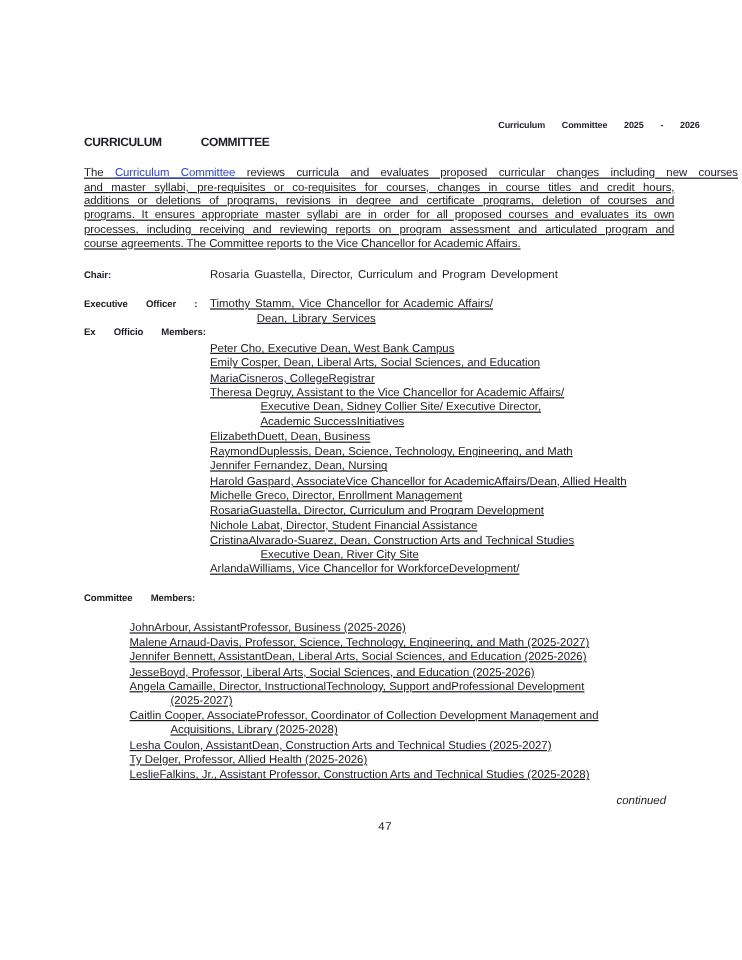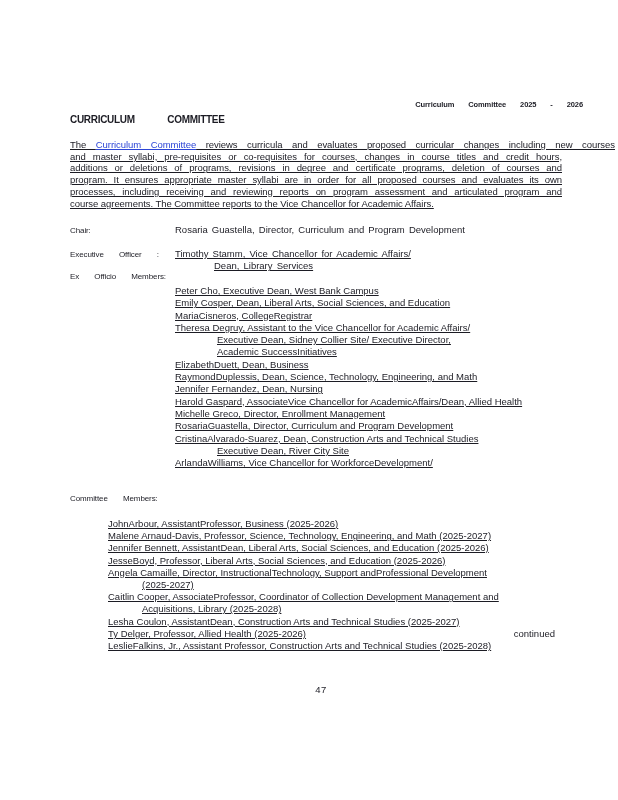--- a/index.html
+++ b/index.html
@@ -15,51 +15,51 @@
     position:absolute;top:114px;left:70px;font-size:10px;font-weight:bold;
     word-spacing:30px;letter-spacing:-0.3px;white-space:nowrap;
   }
   .intro{position:absolute;top:139px;left:70px;font-size:9.5px;line-height:11.7px;letter-spacing:-0.05px;}
   .p-line{width:545px;text-align:justify;text-align-last:justify;text-decoration:underline;}
   .p-line.mid{width:492px;}
   .p-line.last{width:545px;text-align:left;text-align-last:left;}
   a.doclink{color:var(--link-color,#2c45d6);text-decoration:underline;cursor:pointer;}
   .row{position:absolute;left:70px;display:flex;align-items:baseline;font-size:9.5px;}
   .row .label{
-    flex:0 0 105px;font-size:8px;font-weight:normal;word-spacing:13px;letter-spacing:-0.1px;white-space:nowrap;
+    flex:0 0 105px;font-size:8px;font-weight:bold;word-spacing:13px;letter-spacing:-0.1px;white-space:nowrap;
   }
   .row.chair{top:224px;}
   .row.exec{top:248px;}
   .row.exoff{top:272px;}
   .row.cmt{top:494px;}
   .value{line-height:12.3px;word-spacing:1.5px;white-space:nowrap;}
   .indent27{margin-left:27px;padding-left:12px;}
   .exlist{position:absolute;top:285px;left:175px;font-size:9.5px;line-height:12.3px;}
   .exlist .cont{margin-left:42px;}
   .cmtlist{position:absolute;top:518px;left:108px;font-size:9.5px;line-height:12.2px;}
   .cmtlist .cont{margin-left:34px;}
   .mline{white-space:nowrap;text-decoration:underline;}
-  .continued{position:absolute;top:628px;right:63px;font-size:9.5px;}
+  .continued{position:absolute;top:662px;right:63px;font-size:9.5px;font-style:italic;}
   .pagenum{position:absolute;top:684px;left:12px;width:100%;text-align:center;font-size:9.5px;letter-spacing:0.5px;}
 </style>
 </head>
 <body>
 
 <div class="page" style="--text-color: #1c1c24; --link-color: #2c45d6;">
 
   <div class="hdr">Curriculum Committee 2025 - 2026</div>
 
   <div class="title">CURRICULUM COMMITTEE</div>
 
   <div class="intro">
     <div class="p-line first"><span>The </span><a class="doclink">Curriculum Committee</a><span> reviews curricula and evaluates proposed curricular changes including new courses</span></div>
     <div id="intro-rest">
         <div class="p-line mid">and master syllabi, pre-requisites or co-requisites for courses, changes in course titles and credit hours,</div>
         <div class="p-line mid">additions or deletions of programs, revisions in degree and certificate programs, deletion of courses and</div>
-        <div class="p-line mid">program. It ensures appropriate master syllabi are in order for all proposed courses and evaluates its own</div>
+        <div class="p-line mid">programs. It ensures appropriate master syllabi are in order for all proposed courses and evaluates its own</div>
         <div class="p-line mid">processes, including receiving and reviewing reports on program assessment and articulated program and</div>
       </div>
     <div class="p-line last">course agreements. The Committee reports to the Vice Chancellor for Academic Affairs.</div>
   </div>
 
   <div class="row chair">
     <span class="label">Chair:</span>
     <span class="value">Rosaria Guastella, Director, Curriculum and Program Development</span>
   </div>
 
@@ -102,20 +102,23 @@
       <div class="member">
         <div class="mline">Harold Gaspard, AssociateVice Chancellor for AcademicAffairs/Dean, Allied Health</div>
       </div>
       <div class="member">
         <div class="mline">Michelle Greco, Director, Enrollment Management</div>
       </div>
       <div class="member">
         <div class="mline">RosariaGuastella, Director, Curriculum and Program Development</div>
       </div>
       <div class="member">
+        <div class="mline">Nichole Labat, Director, Student Financial Assistance</div>
+      </div>
+      <div class="member">
         <div class="mline">CristinaAlvarado-Suarez, Dean, Construction Arts and Technical Studies</div>
       </div>
       <div class="member">
         <div class="mline cont">Executive Dean, River City Site</div>
         <div class="mline">ArlandaWilliams, Vice Chancellor for WorkforceDevelopment/</div>
       </div>
     </div>
 
   <div class="row cmt">
     <span class="label">Committee Members:</span>

